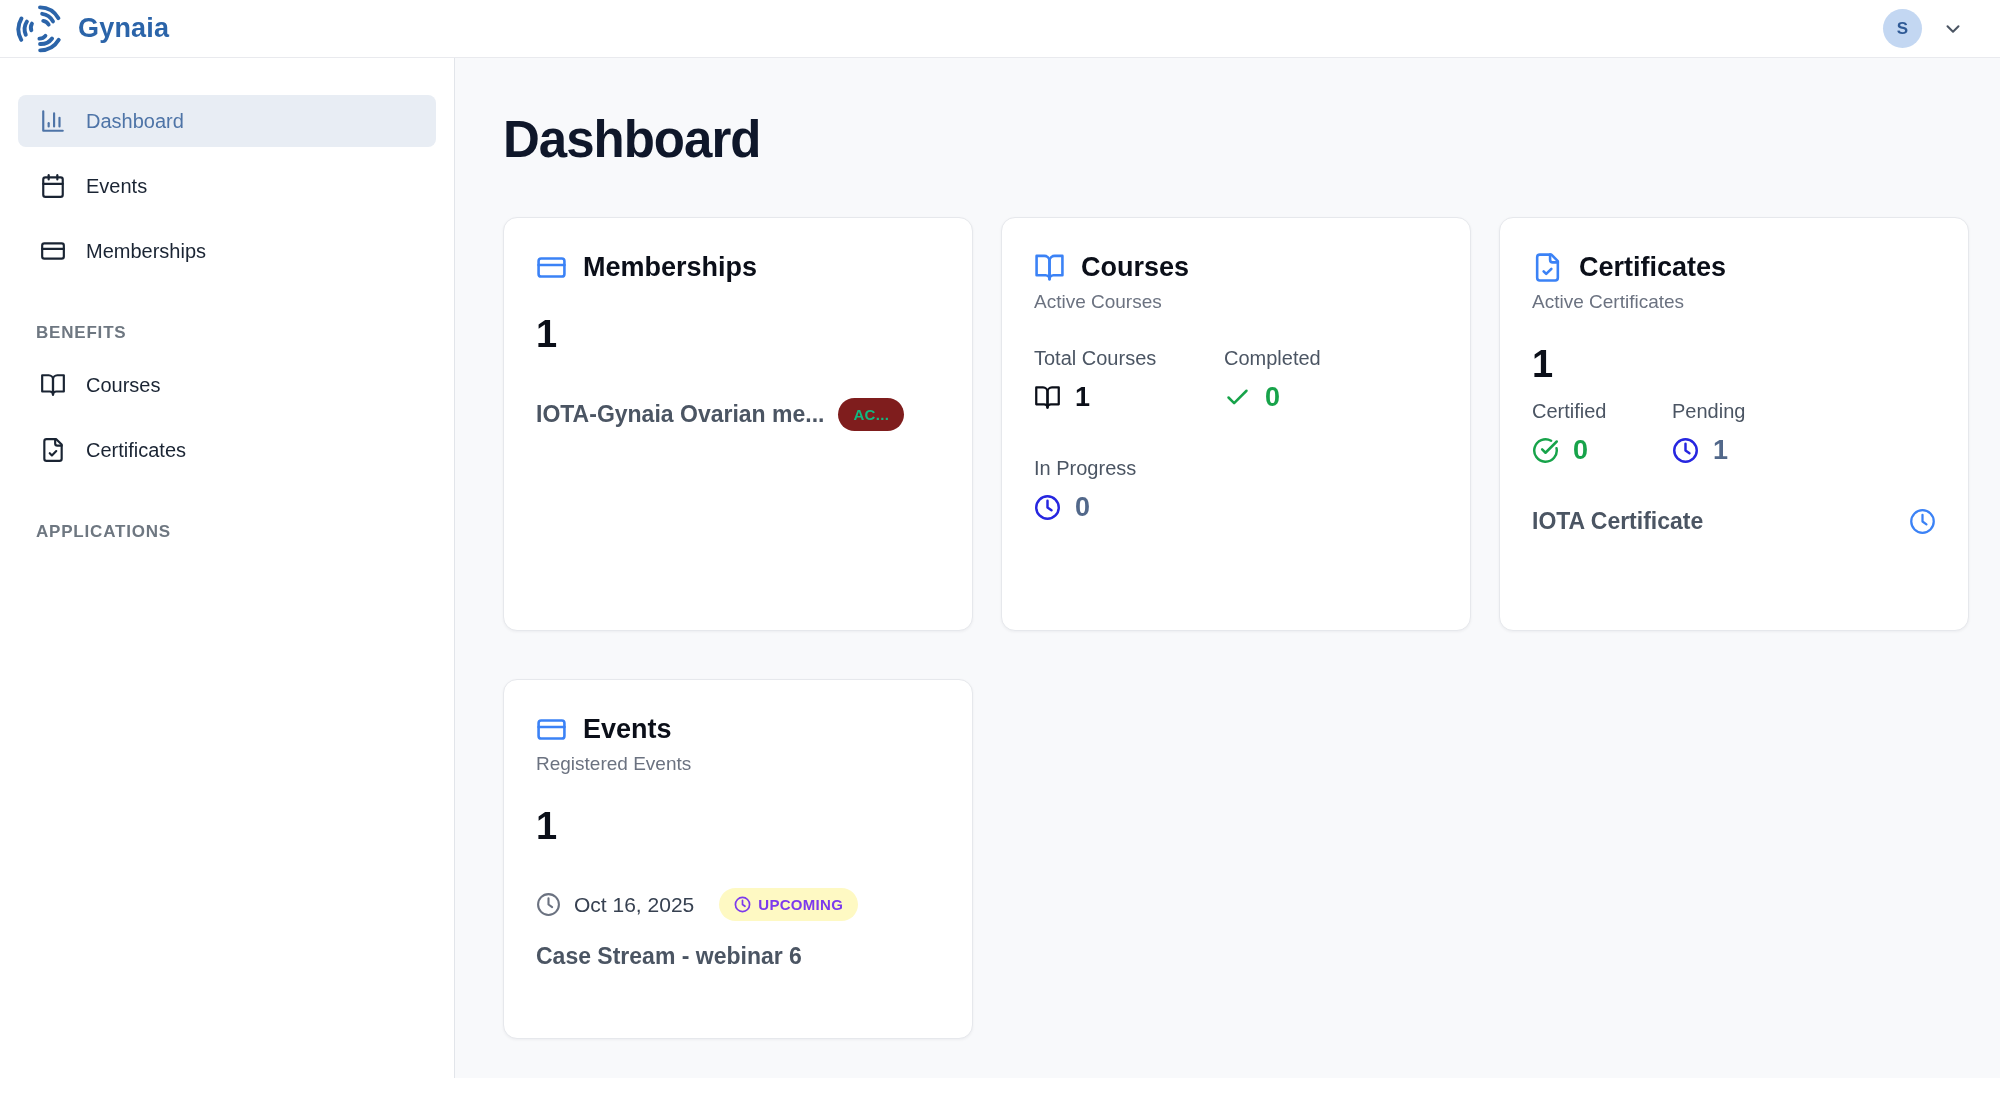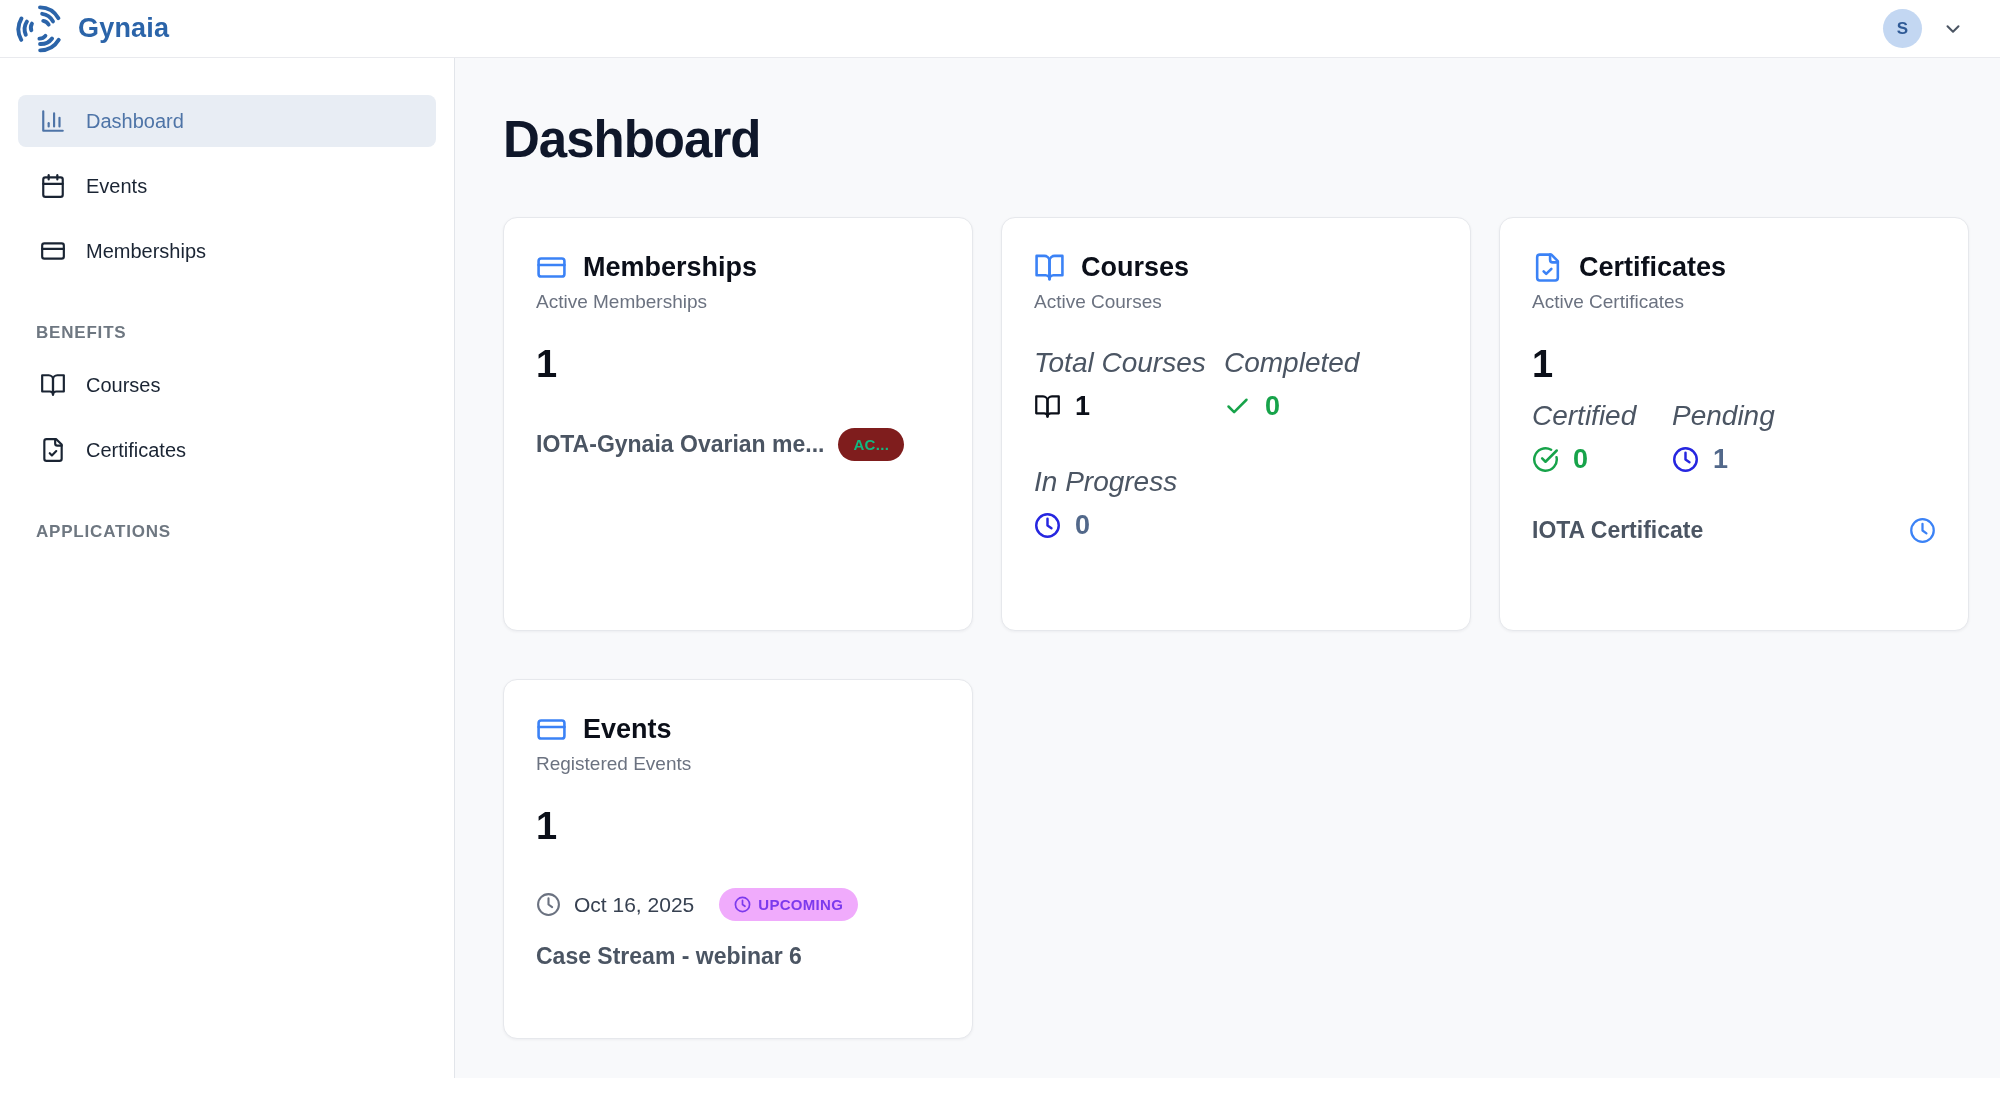--- a/index.html
+++ b/index.html
@@ -78,21 +78,21 @@
   .card.h1r { height: 414px; }
   .card.h2r { height: 360px; }
   .card-head { display: flex; align-items: center; gap: 16px; }
   .card-head .ch-icon { color: #3b82f6; }
   .card-title { font-size: 27px; font-weight: 700; color: #0b0f19; }
   .card-sub { margin-top: 8px; font-size: 19px; color: #6b7280; }
   .big-num { margin-top: 30px; font-size: 38px; font-weight: 700; color: #0b0f19; }
 
   .stats-grid { display: grid; grid-template-columns: 190px 1fr; margin-top: 34px; row-gap: 44px; }
   .stats-grid.certs { grid-template-columns: 140px 1fr; margin-top: 14px; row-gap: 12px; }
-  .stat-label { font-size: 28px; color: #4b5563; font-style: italic; }
+  .stat-label { font-size: 20px; color: #4b5563; }
   .stat-row { display: flex; align-items: center; gap: 14px; margin-top: 12px; }
   .stat-num { font-size: 27px; font-weight: 700; }
   .num-dark { color: #0b0f19; }
   .num-green { color: #17a34a; }
   .num-slate { color: #52688a; }
   .ic-dark { color: #0b0f19; }
   .ic-green { color: #17a34a; }
   .ic-blue { color: #2626e0; }
   .ic-lightblue { color: #3b82f6; }
   .ic-gray { color: #6b7280; }
@@ -101,21 +101,21 @@
   .item-row.spread { justify-content: space-between; align-items: flex-end; }
   .item-name { font-size: 23px; font-weight: 700; color: #4b5563; }
 
   .badge {
     display: inline-flex; align-items: center; gap: 7px;
     border-radius: 999px; padding: 8px 15px;
     font-size: 15px; font-weight: 700; letter-spacing: 0.3px;
     white-space: nowrap;
   }
   .badge.active-b { background: #7f1d1d; color: #10b981; }
-  .badge.upcoming-b { background: #f0abfc; color: #7c3aed; }
+  .badge.upcoming-b { background: #fef9c3; color: #7c3aed; }
 
   .meta-row { display: flex; align-items: center; gap: 13px; margin-top: 40px; }
   .meta-date { font-size: 21px; color: #374151; }
   .meta-row .badge { margin-left: 12px; }
   .event-name { margin-top: 22px; font-size: 23px; font-weight: 700; color: #4b5563; }
 </style>
 </head>
 <body>
 
 <div class="header">
@@ -224,21 +224,20 @@
       <div class="card h1r">
         <div class="card-head">
           <span class="ch-icon">
             <svg width="31" height="31" viewBox="0 0 24 24" fill="none" stroke="currentColor" stroke-width="2" stroke-linecap="round" stroke-linejoin="round">
                 <rect x="2" y="5" width="20" height="14" rx="2"></rect>
                 <path d="M2 10h20"></path>
               </svg>
           </span>
           <span class="card-title">Memberships</span>
         </div>
-        <div class="card-sub">Active Memberships</div>
         <div class="big-num">1</div>
         <div class="item-row">
           <span class="item-name">IOTA-Gynaia Ovarian me...</span>
           <span class="badge active-b">AC...</span>
         </div>
       </div>
 
       <div class="card h1r">
         <div class="card-head">
           <span class="ch-icon">

